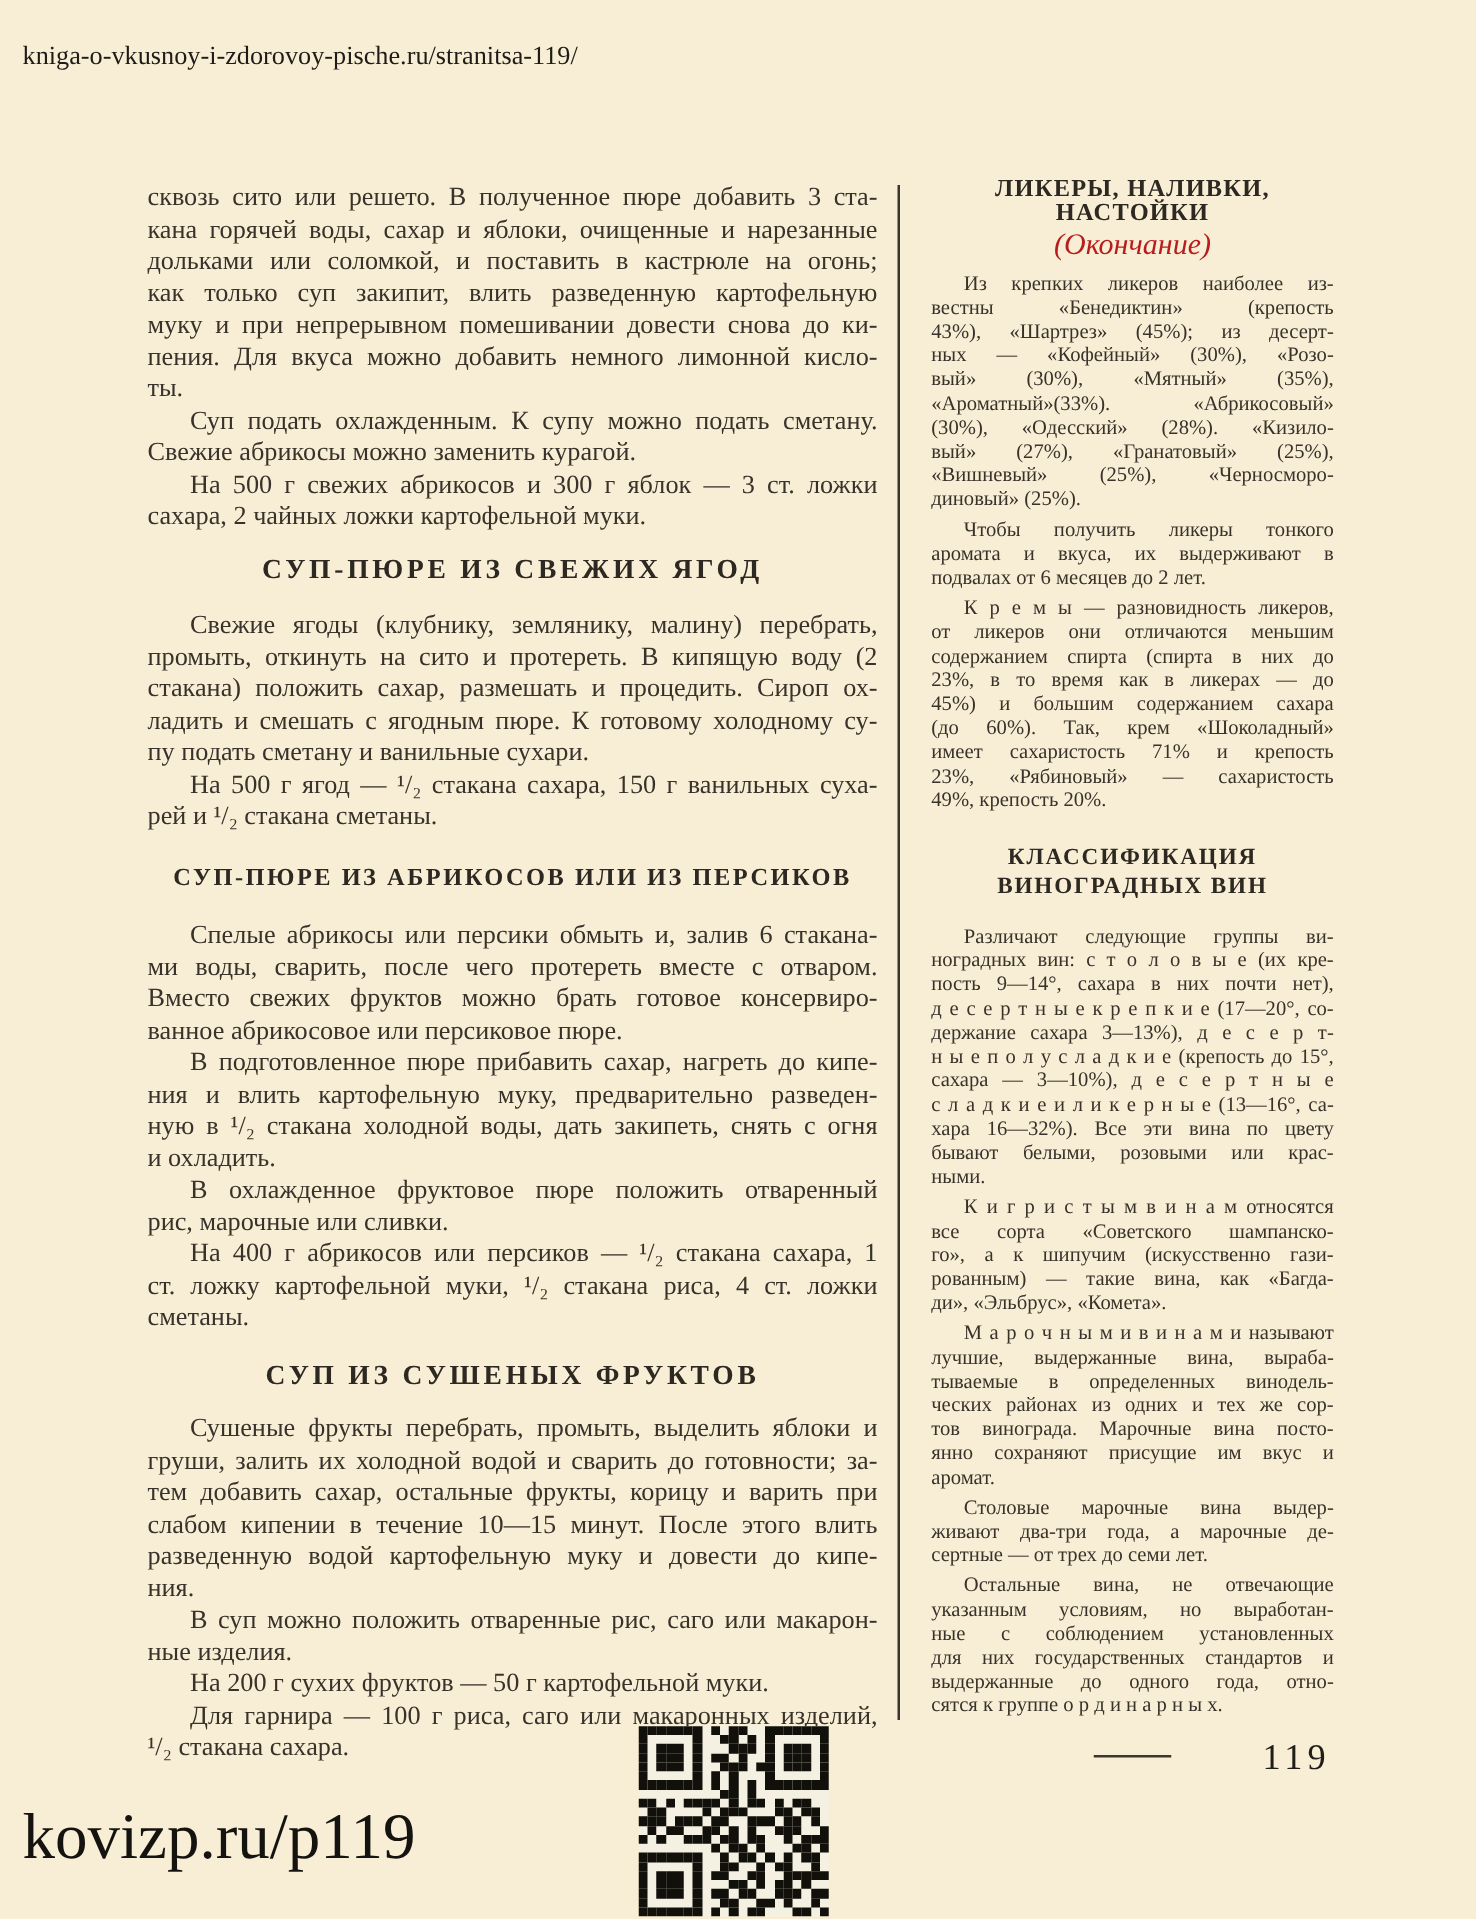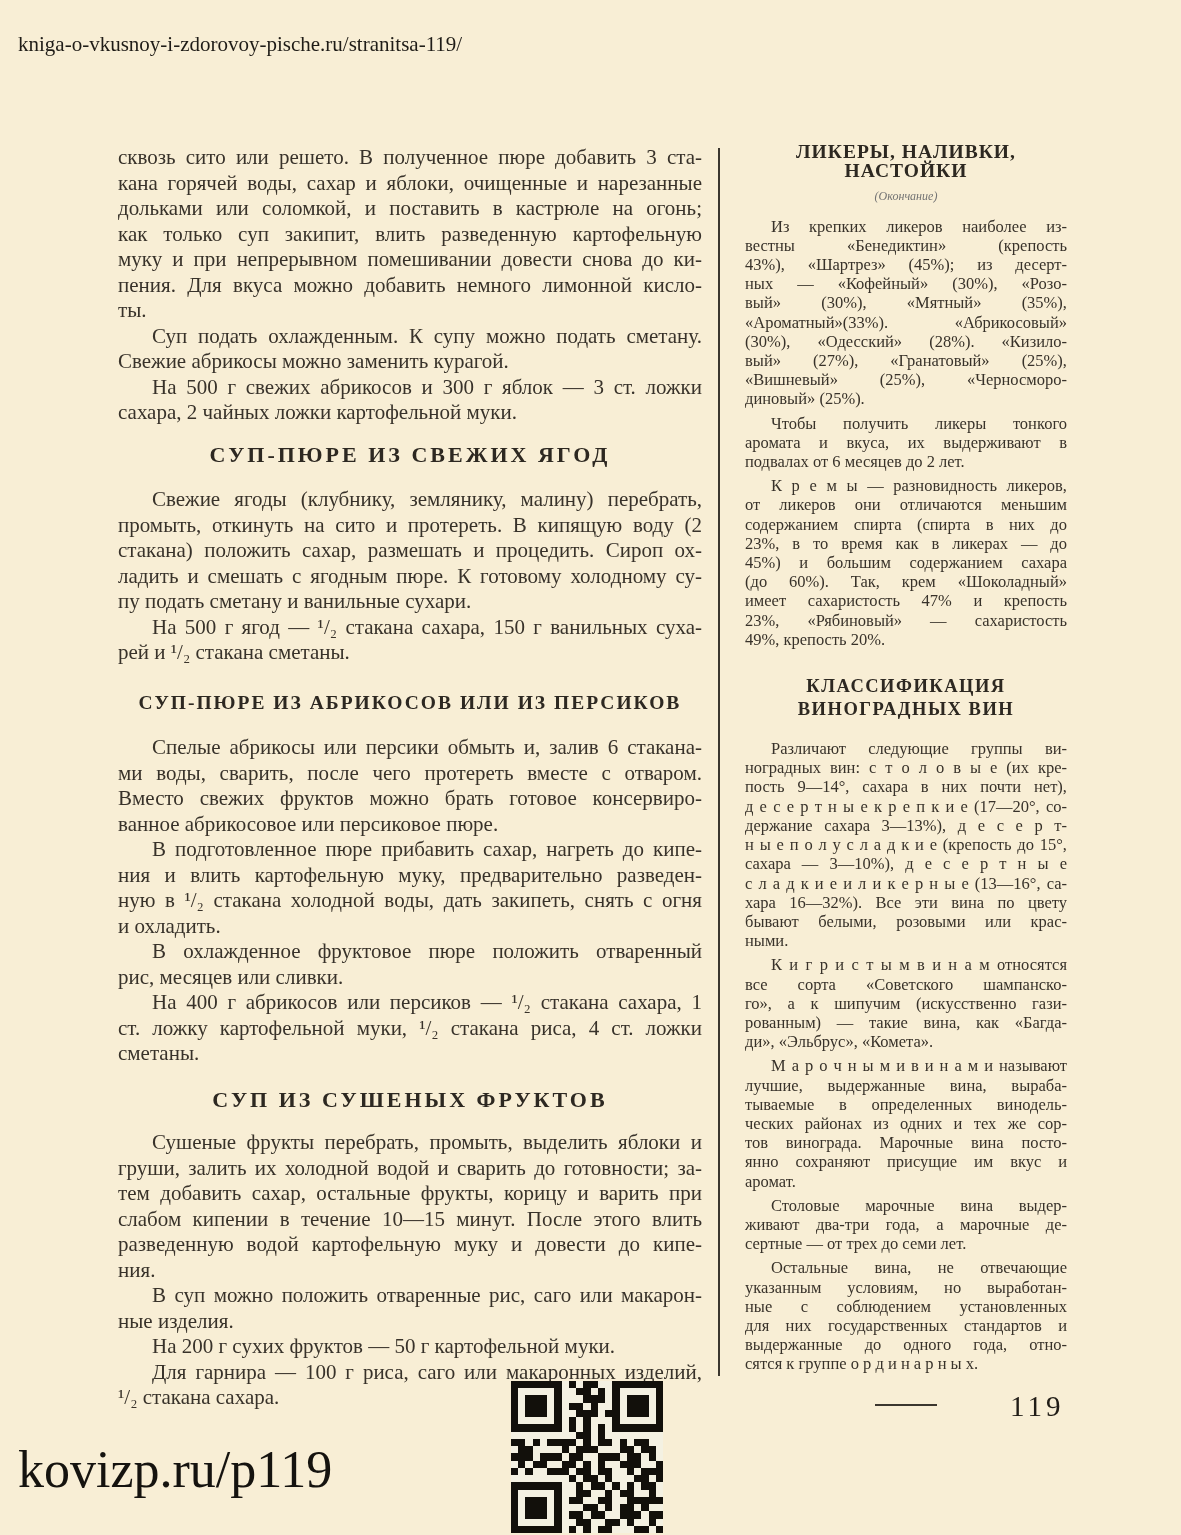--- a/index.html
+++ b/index.html
@@ -25,21 +25,21 @@
     text-align:center; color:#2d2821; letter-spacing:3px; font-size:22px;
   }
   .lh1 { margin:16px 0 20px; }
   .lh2 { margin:24px 0 20px; font-size:19.5px; letter-spacing:2px; }
   .lh3 { margin:20px 0 18px; }
 
   .rh {
     font-family:Liberation Serif, serif; font-weight:bold;
     text-align:center; color:#2d2821; font-size:19.5px; letter-spacing:1px;
   }
-  .rh-sub { font-style:italic; text-align:center; font-size:12px; margin:7px 0 10px; color:#737373; }
+  .rh-sub { font-style:italic; text-align:center; font-size:24px; margin:7px 0 10px; color:#b91c1c; }
   .rh2 { margin:26px 0 18px; font-size:18.5px; letter-spacing:1.5px; line-height:23px; }
 
   .end-rule { width:62px; height:2px; background:#3b362e; margin:30px auto 0; }
   .divider  { position:absolute; left:718px; top:148px; width:2px; height:1228px; background:#3b362e; }
 
   .page-number { position:absolute; left:1010px; top:1390px; font-size:29px; letter-spacing:4px; color:#211d17; }
 
   .qr {
     position:absolute; left:511px; top:1381px; width:152px; height:152px;
     background:#f4f1e2; display:grid;
@@ -95,21 +95,21 @@
       <div class="ln last">ванное абрикосовое или персиковое пюре.</div>
     </div>
   <div class="para">
       <div class="ln">В подготовленное пюре прибавить сахар, нагреть до кипе-</div>
       <div class="ln">ния и влить картофельную муку, предварительно разведен-</div>
       <div class="ln">ную в ¹/₂ стакана холодной воды, дать закипеть, снять с огня</div>
       <div class="ln last">и охладить.</div>
     </div>
   <div class="para">
       <div class="ln">В охлажденное фруктовое пюре положить отваренный</div>
-      <div class="ln last">рис, месяцев или сливки.</div>
+      <div class="ln last">рис, марочные или сливки.</div>
     </div>
   <div class="para">
       <div class="ln">На 400 г абрикосов или персиков — ¹/₂ стакана сахара, 1</div>
       <div class="ln">ст. ложку картофельной муки, ¹/₂ стакана риса, 4 ст. ложки</div>
       <div class="ln last">сметаны.</div>
     </div>
   <div class="lh lh3">СУП ИЗ СУШЕНЫХ ФРУКТОВ</div>
   <div class="para">
       <div class="ln">Сушеные фрукты перебрать, промыть, выделить яблоки и</div>
       <div class="ln">груши, залить их холодной водой и сварить до готовности; за-</div>
@@ -151,21 +151,21 @@
       <div class="ln">аромата и вкуса, их выдерживают в</div>
       <div class="ln last">подвалах от 6 месяцев до 2 лет.</div>
     </div>
   <div class="para">
       <div class="ln">К р е м ы — разновидность ликеров,</div>
       <div class="ln">от ликеров они отличаются меньшим</div>
       <div class="ln">содержанием спирта (спирта в них до</div>
       <div class="ln">23%, в то время как в ликерах — до</div>
       <div class="ln">45%) и большим содержанием сахара</div>
       <div class="ln">(до 60%). Так, крем «Шоколадный»</div>
-      <div class="ln">имеет сахаристость 47% и крепость</div>
+      <div class="ln">имеет сахаристость 71% и крепость</div>
       <div class="ln">23%, «Рябиновый» — сахаристость</div>
       <div class="ln last">49%, крепость 20%.</div>
     </div>
   <div class="rh rh2">
     <div>КЛАССИФИКАЦИЯ</div>
     <div>ВИНОГРАДНЫХ ВИН</div>
   </div>
   <div class="para">
       <div class="ln">Различают следующие группы ви-</div>
       <div class="ln">ноградных вин: с т о л о в ы е (их кре-</div>

